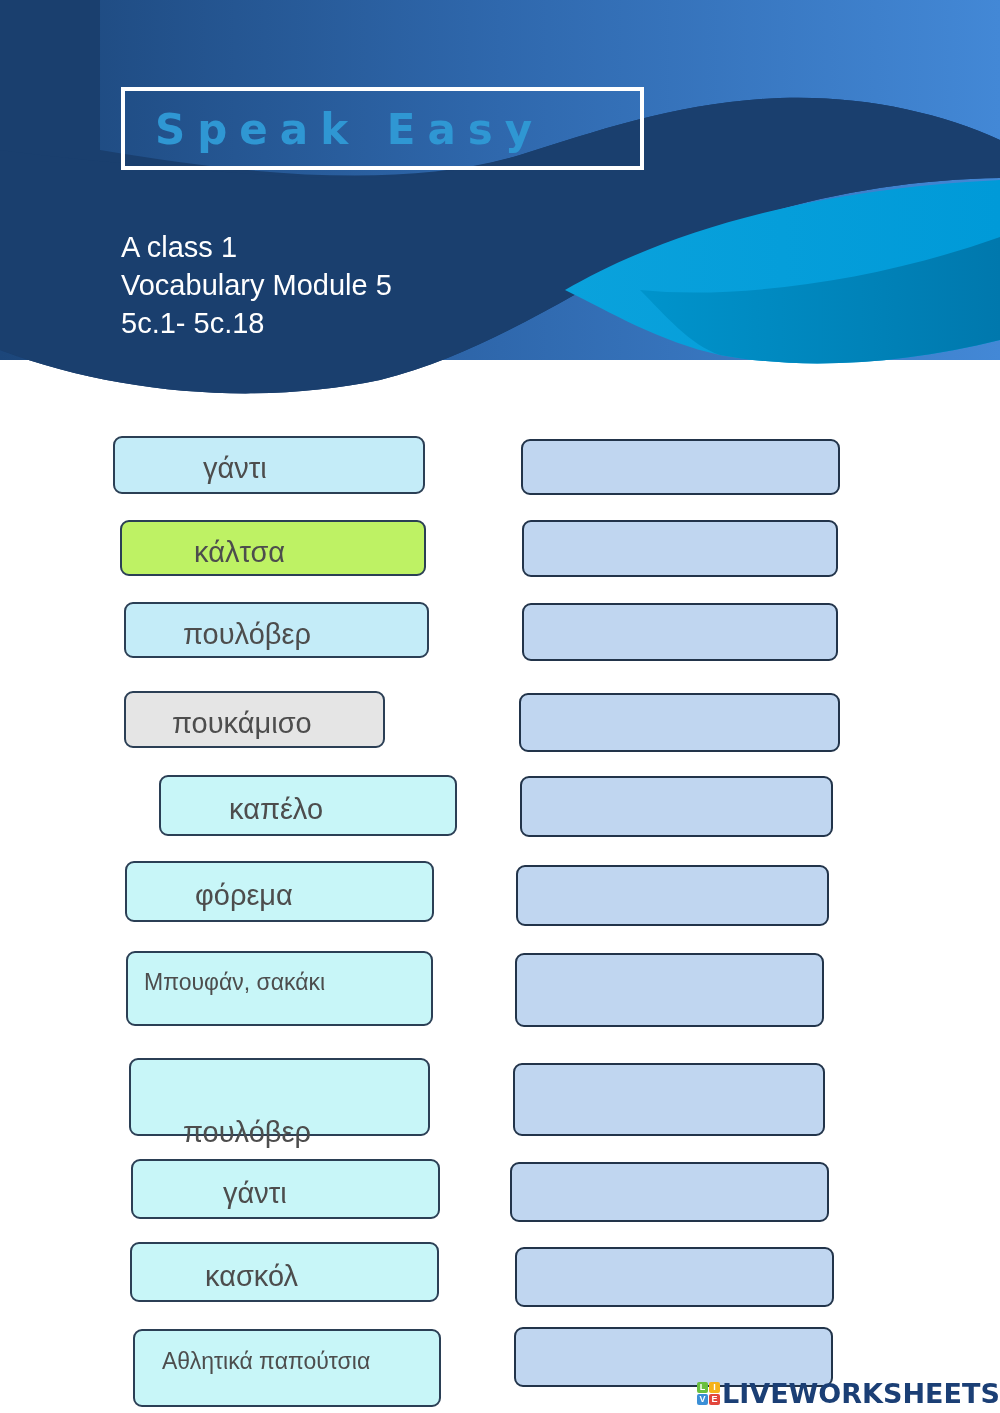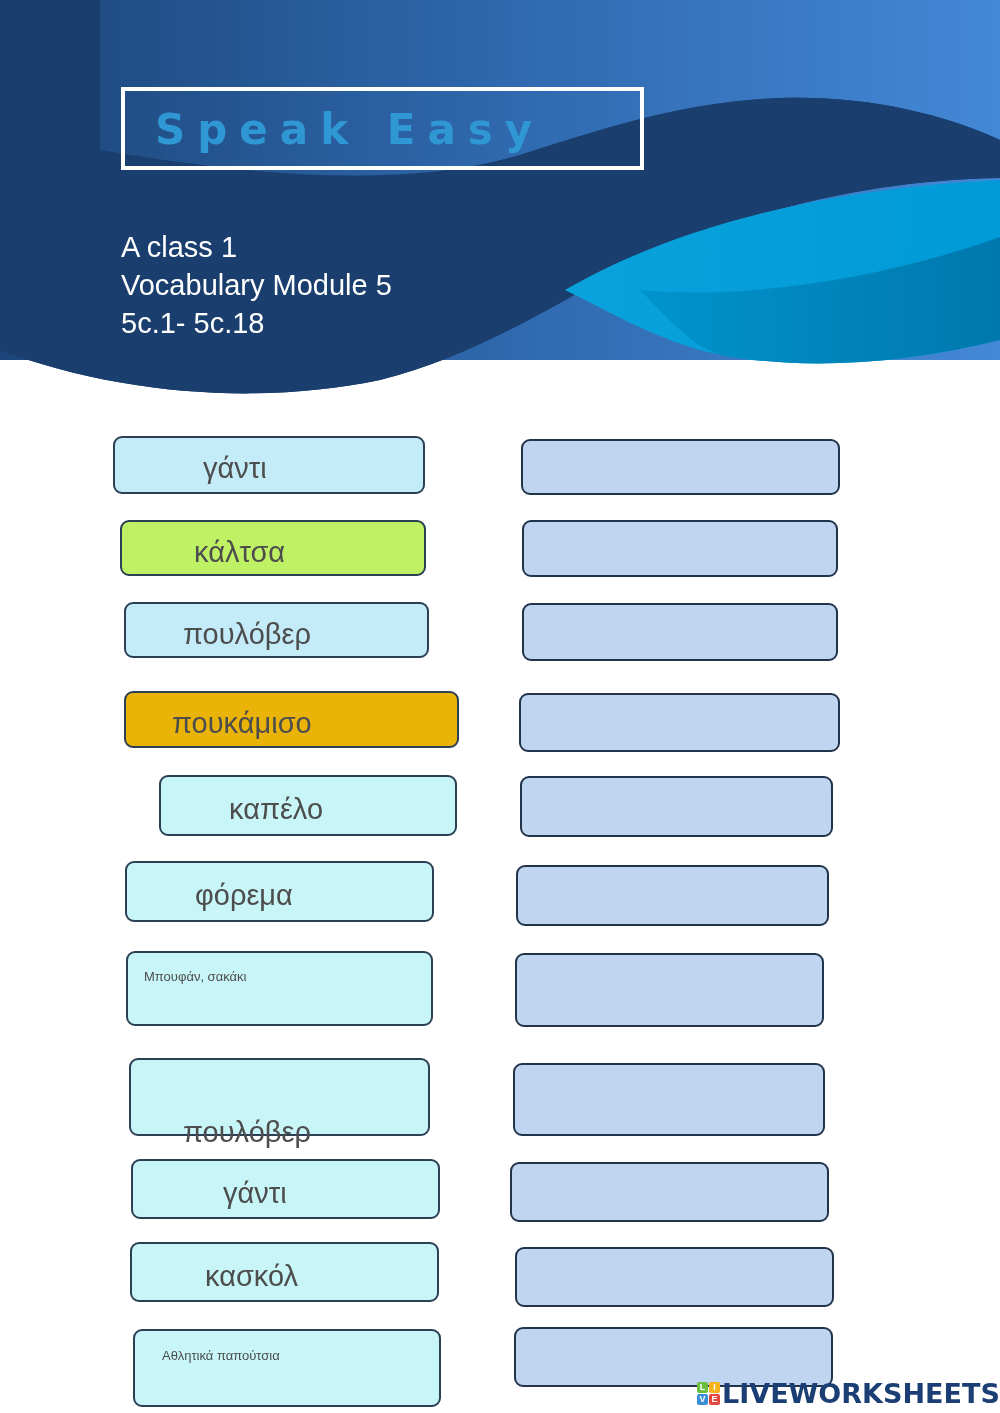--- a/index.html
+++ b/index.html
@@ -26,21 +26,21 @@
     }
     .subtitle div { white-space: nowrap; }
 
     .word {
       position: absolute; box-sizing: border-box;
       border: 2px solid #2b3f55; border-radius: 9px;
       color: #4d4d4d;
     }
     .word span { position: absolute; white-space: nowrap; }
     .word.big span { font-size: 29px; }
-    .word.small span { font-size: 13px; }
+    .word.small span { font-size: 23px; }
     .answer {
       position: absolute; box-sizing: border-box;
       border: 2px solid #22344a; border-radius: 9px;
       background: #c0d6f0;
     }
     .answer input {
       width: 100%; height: 100%; border: none; background: transparent;
       outline: none; font-size: 24px; padding: 0 14px; box-sizing: border-box;
       font-family: "Liberation Sans", sans-serif; color: #222;
     }
@@ -101,21 +101,21 @@
 
 <div class="word big" style="left:113px;top:436px;width:312px;height:58px;background:#c4ecf8;">
   <span style="left:88px;top:14px;">γάντι</span>
 </div>
 <div class="word big" style="left:120px;top:520px;width:306px;height:56px;background:#bef264;">
   <span style="left:72px;top:14px;">κάλτσα</span>
 </div>
 <div class="word big" style="left:124px;top:602px;width:305px;height:56px;background:#c4ecf8;">
   <span style="left:57px;top:14px;">πουλόβερ</span>
 </div>
-<div class="word big" style="left:124px;top:691px;width:335px;height:57px;background:#eab308;">
+<div class="word big" style="left:124px;top:691px;width:261px;height:57px;background:#e5e5e5;">
   <span style="left:46px;top:14px;">πουκάμισο</span>
 </div>
 <div class="word big" style="left:129px;top:775px;width:298px;height:61px;background:#c8f6f8;margin-left:30px;">
   <span style="left:68px;top:16px;">καπέλο</span>
 </div>
 <div class="word big" style="left:125px;top:861px;width:309px;height:61px;background:#c8f6f8;">
   <span style="left:68px;top:16px;">φόρεμα</span>
 </div>
 <div class="word small" style="left:126px;top:951px;width:307px;height:75px;background:#c8f6f8;">
   <span style="left:16px;top:16px;">Μπουφάν, σακάκι</span>

